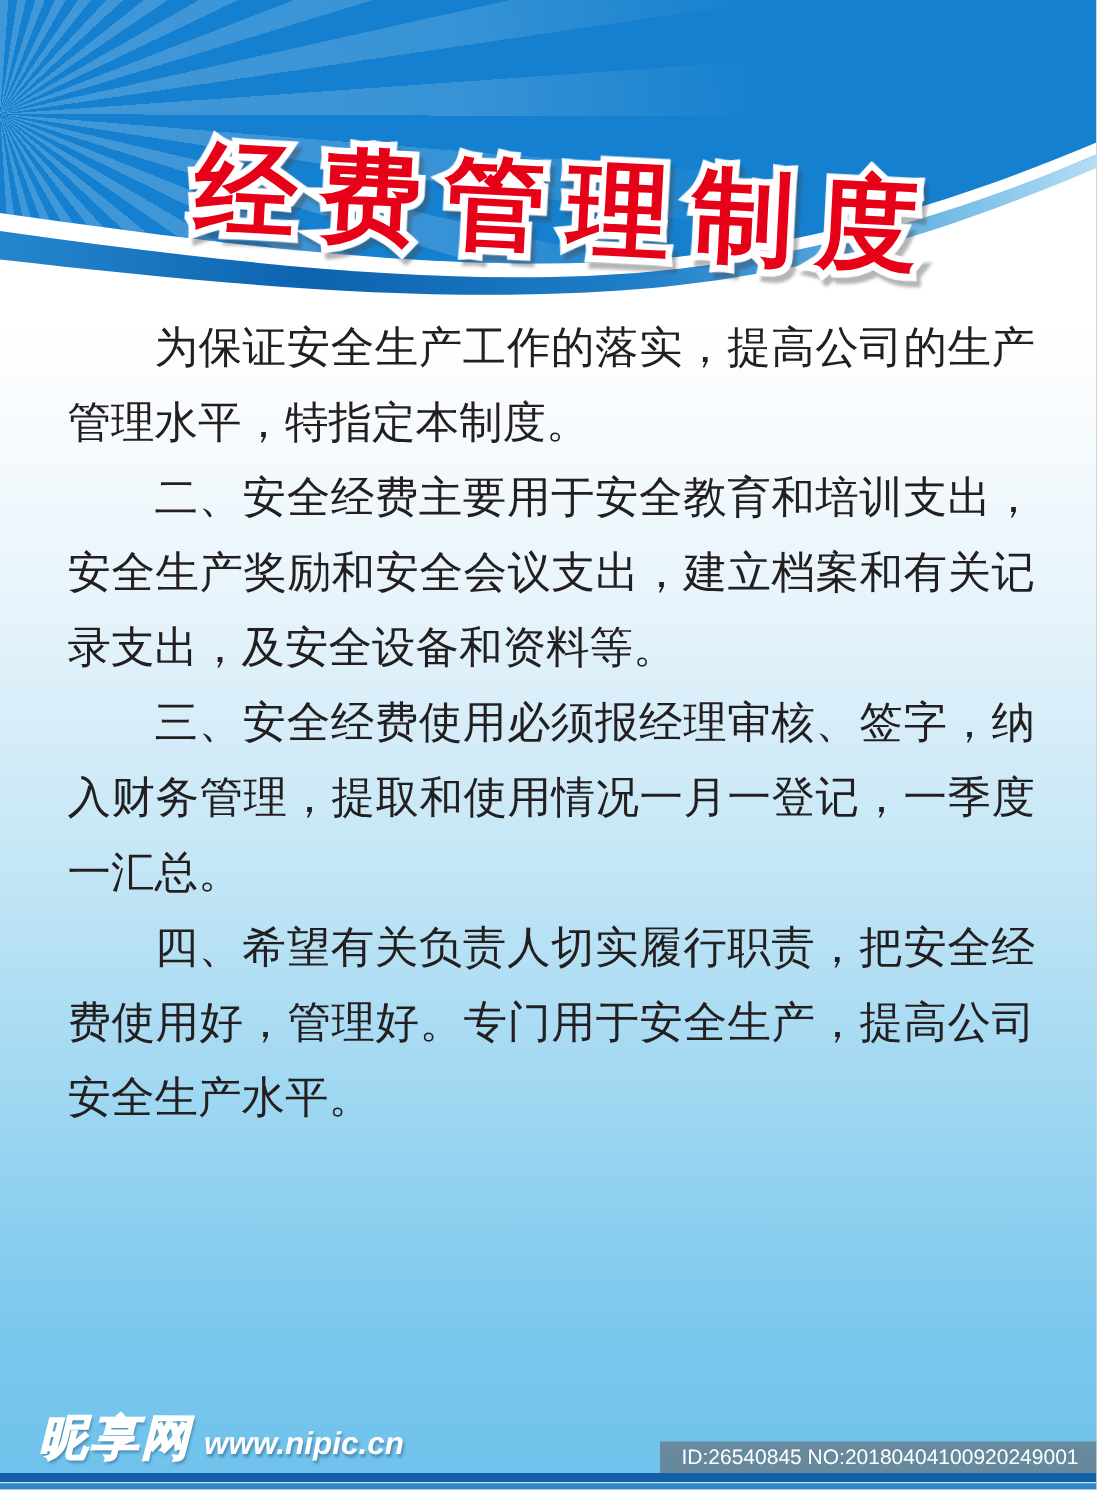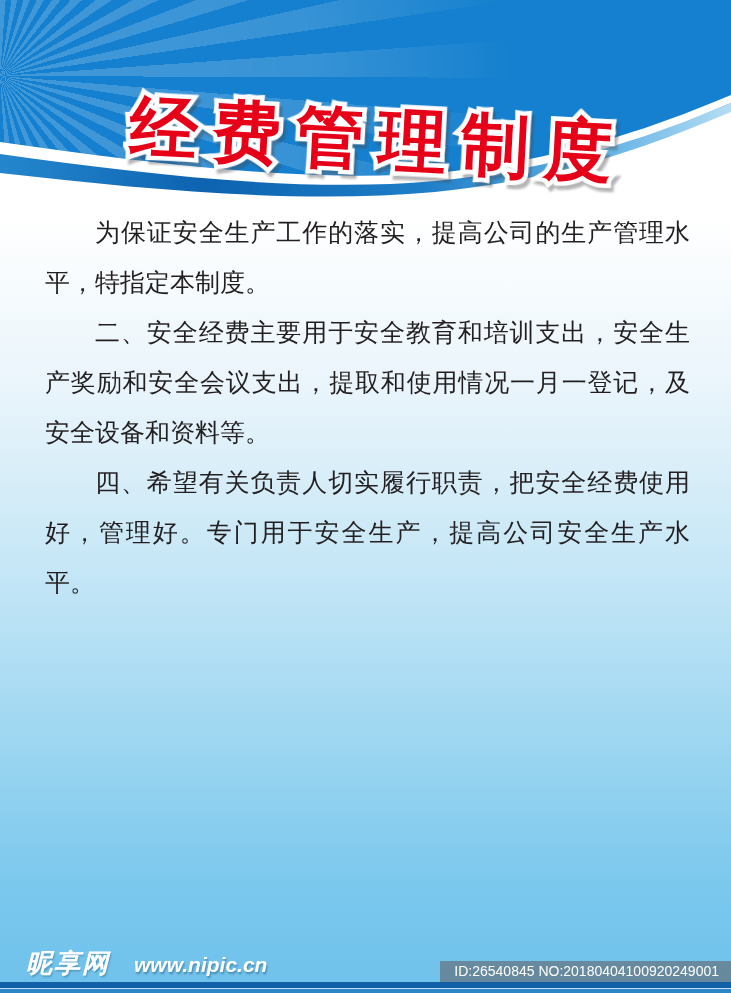--- a/index.html
+++ b/index.html
@@ -64,38 +64,38 @@
   }
   .page-title .fill-layer {
     position:absolute; left:0; top:0;
     color:#e60018;
   }
 
   
   .content-area {
     position:absolute; top:207px; left:45px; width:645px;
     color:#231f20;
-    font-size:25px; line-height:50px; font-weight:500;
+    font-size:29px; line-height:50px; font-weight:500;
     text-align: justify;
   }
   .content-area p { margin:0; text-indent:2em; }
 
   
   .watermark {
     position:absolute; left:26px; bottom:12px;
     color:#fff; white-space:nowrap;
     text-shadow: 1px 2px 2px rgba(40,90,130,0.55);
   }
   .site-name {
-    font-size:26px; font-weight:400; font-style:italic;
+    font-size:32px; font-weight:700; font-style:italic;
     letter-spacing:2px;
     -webkit-text-stroke: 1px #ffffff;
   }
   .site-url {
-    font-size:21px; font-weight:700; font-style:italic; margin-left:24px;
+    font-size:21px; font-weight:700; font-style:italic; margin-left:8px;
   }
   .image-id-badge {
     position:absolute; right:0; bottom:11px; height:21px;
     padding:0 12px 0 14px;
     background: rgba(100,115,127,0.72);
     color:#ffffff; font-size:14px; line-height:21px; white-space:nowrap;margin-left:44px;
   }
 
   
   .footer-stripe-dark {
@@ -119,21 +119,22 @@
   <div class="wave-gap"></div>
   <div class="wave-band"></div>
 
   <div class="page-title">
     <span class="stroke-layer" aria-hidden="true">经费管理制度</span>
     <span class="fill-layer">经费管理制度</span>
   </div>
 
   <div class="content-area">
     <p>为保证安全生产工作的落实，提高公司的生产管理水平，特指定本制度。</p>
-    <p>二、安全经费主要用于安全教育和培训支出，安全生产奖励和安全会议支出，提取和使用情况一月一登记，及安全设备和资料等。</p>
+    <p>二、安全经费主要用于安全教育和培训支出，安全生产奖励和安全会议支出，建立档案和有关记录支出，及安全设备和资料等。</p>
+    <p>三、安全经费使用必须报经理审核、签字，纳入财务管理，提取和使用情况一月一登记，一季度一汇总。</p>
     <p>四、希望有关负责人切实履行职责，把安全经费使用好，管理好。专门用于安全生产，提高公司安全生产水平。</p>
   </div>
 
   <div class="watermark">
     <span class="site-name">昵享网</span><span class="site-url">www.nipic.cn</span>
   </div>
 
   <div class="image-id-badge">ID:26540845 NO:20180404100920249001</div>
 
   <div class="footer-stripe-dark"></div>

